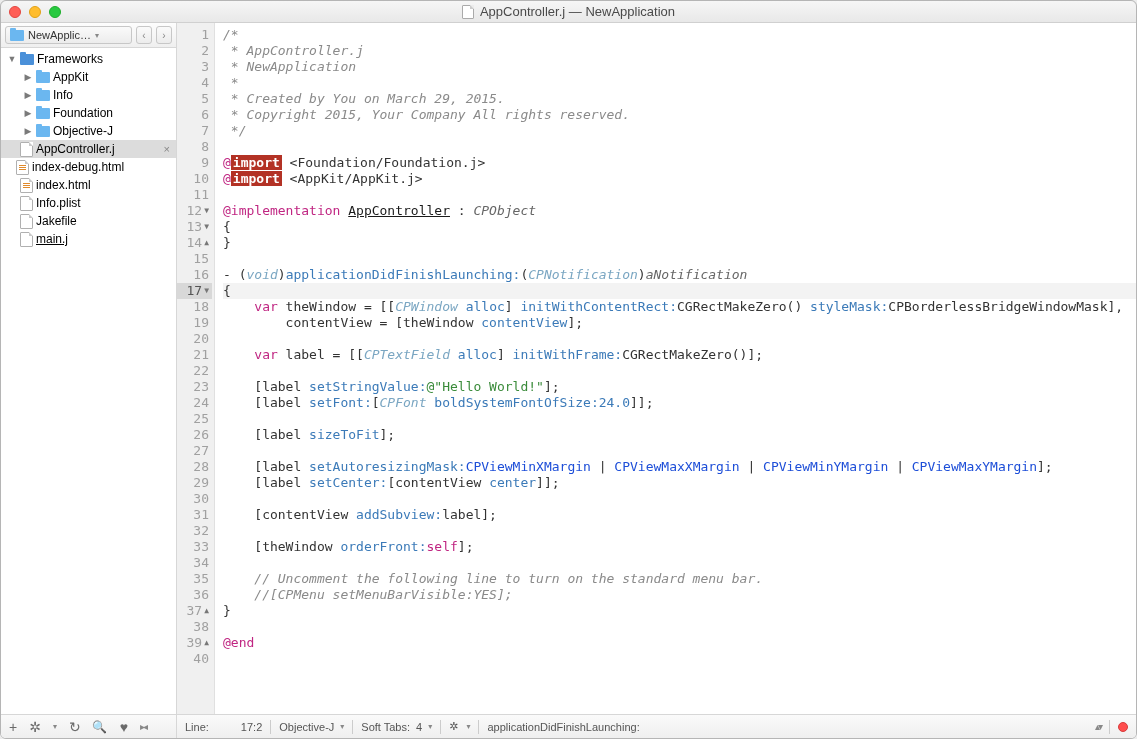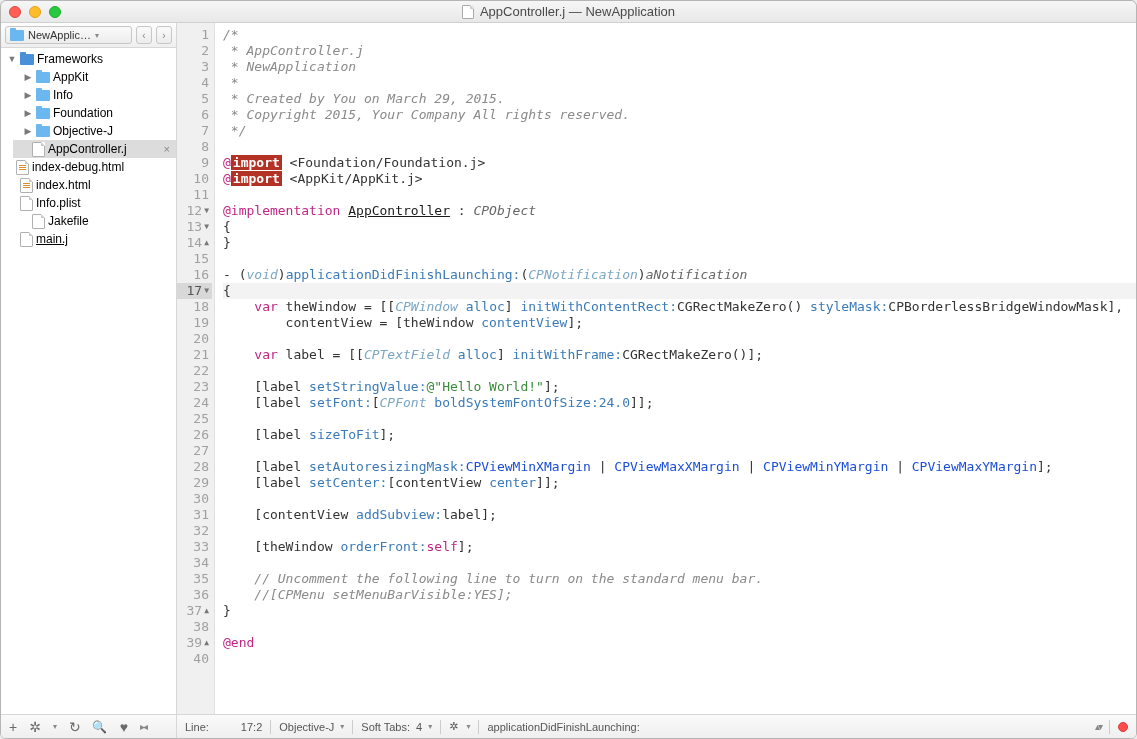--- a/index.html
+++ b/index.html
@@ -76,21 +76,21 @@
 .folder-icon.dark { background: #4a90d9; }
 .folder-icon.dark::before { background: #4a90d9; }
 .chev { width: 16px; height: 18px; border: 1px solid #c7c7c7; border-radius: 3px;
   background: linear-gradient(#fafafa, #ececec); display: flex; align-items:center; justify-content:center;
   color: #888; font-size: 10px;
 }
 
 
 .tree { flex: 1; overflow: auto; padding-top: 2px; font-size: 12px; }
 .tree-row { display: flex; align-items: center; height: 18px; padding-left: 4px; gap: 3px; cursor: default; white-space: nowrap; }
-.tree-row.selected { background: #dcdcdc; margin-left: 12px; }
+.tree-row.selected { background: #dcdcdc; }
 .twisty { width: 10px; color: #7a7a7a; font-size: 9px; text-align: center; }
 .file-icon {
   width: 13px; height: 15px; background: #fff; border: 1px solid #b0b0b0;
   border-radius: 1px; position: relative; flex-shrink: 0;
 }
 .file-icon::before {
   content: ""; position: absolute; top: -1px; right: -1px;
   border-top: 4px solid #fff; border-left: 4px solid #c9c9c9;
 }
 .file-icon.html::after { content:""; position:absolute; left:2px; top:4px; width:7px; height:5px; background: repeating-linear-gradient(#e08a2c 0 1px, transparent 1px 2px);}
@@ -210,21 +210,21 @@
         <div class="tree-row" style="padding-left: 6px;">
           <span class="twisty"></span>
           <span class="file-icon html"></span>
           <span>index.html</span>
         </div>
         <div class="tree-row" style="padding-left: 6px;">
           <span class="twisty"></span>
           <span class="file-icon"></span>
           <span>Info.plist</span>
         </div>
-        <div class="tree-row" style="padding-left: 18px;">
+        <div class="tree-row" style="padding-left: 6px;">
           <span class="twisty"></span>
           <span class="file-icon"></span>
           <span>Jakefile</span>
         </div>
         <div class="tree-row" style="padding-left: 6px; text-decoration: underline;">
           <span class="twisty"></span>
           <span class="file-icon"></span>
           <span>main.j</span>
         </div>
       </div>

